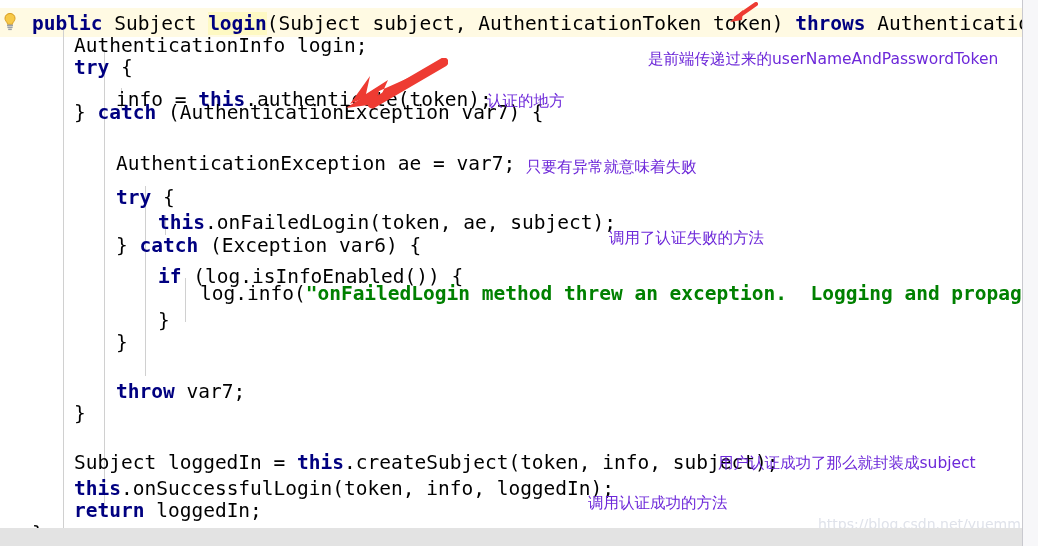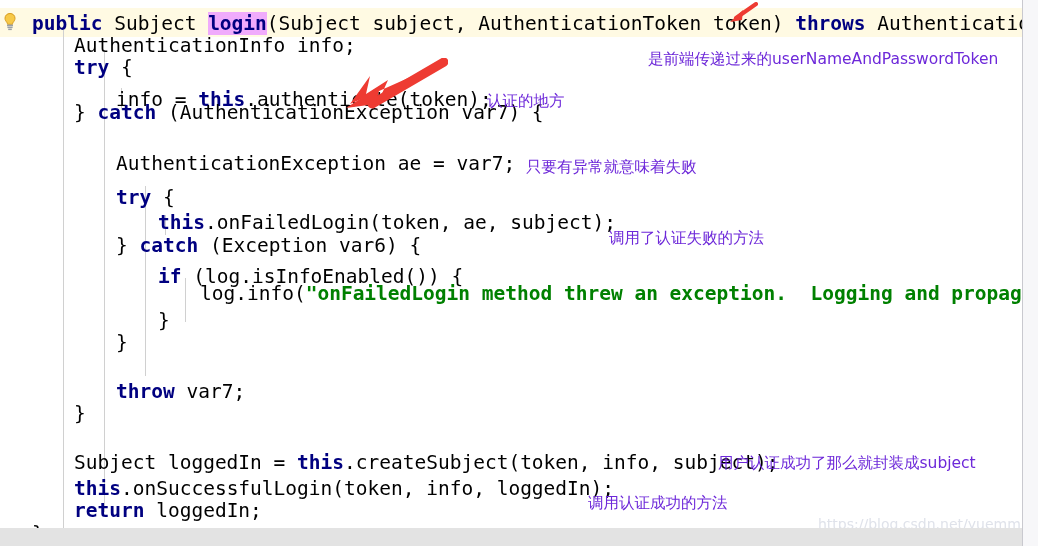--- a/index.html
+++ b/index.html
@@ -70,21 +70,21 @@
     left: 32px;
     white-space: pre;
     font-family: "DejaVu Sans Mono", "Liberation Mono", monospace;
     font-size: 19.5px;
     line-height: 22px;
     color: #000000;
     letter-spacing: 0px;
   }
   .kw   { color: #000080; font-weight: bold; }
   .str  { color: #008000; font-weight: bold; }
-  .sel  { background: #f0abfc; }
+  .sel  { background: #fef9c3; }
 
   
   .guide {
     position: absolute;
     width: 1px;
     background: #d0d0d0;
   }
 
   
   .note {
@@ -131,21 +131,21 @@
     <div class="guide" style="left:104px; top:52px;  height:460px;"></div>
     <div class="guide" style="left:121px; top:88px;  height:22px;"></div>
     <div class="guide" style="left:145px; top:186px; height:190px;"></div>
     <div class="guide" style="left:165px; top:215px; height:20px;"></div>
     <div class="guide" style="left:185px; top:278px; height:44px;"></div>
 
     <div class="code-layer">
 
       <div class="line" style="top:13px; left:32px;"><span class="kw">public</span> Subject <span class="sel kw">login</span>(Subject subject, AuthenticationToken token) <span class="kw">throws</span> AuthenticationExce</div>
 
-      <div class="line" style="top:35px; left:74px;">AuthenticationInfo info;</div>
+      <div class="line" style="top:35px; left:74px;">AuthenticationInfo login;</div>
 
       <div class="line" style="top:57px; left:74px;"><span class="kw">try</span> {</div>
 
       <div class="line" style="top:89px; left:116px;">info = <span class="kw">this</span>.authenticate(token);</div>
 
       <div class="line" style="top:102px; left:74px;">} <span class="kw">catch</span> (AuthenticationException var7) {</div>
 
       <div class="line" style="top:137px; left:116px;margin-top:16px;">AuthenticationException ae = var7;</div>
 
       <div class="line" style="top:187px; left:116px;"><span class="kw">try</span> {</div>

